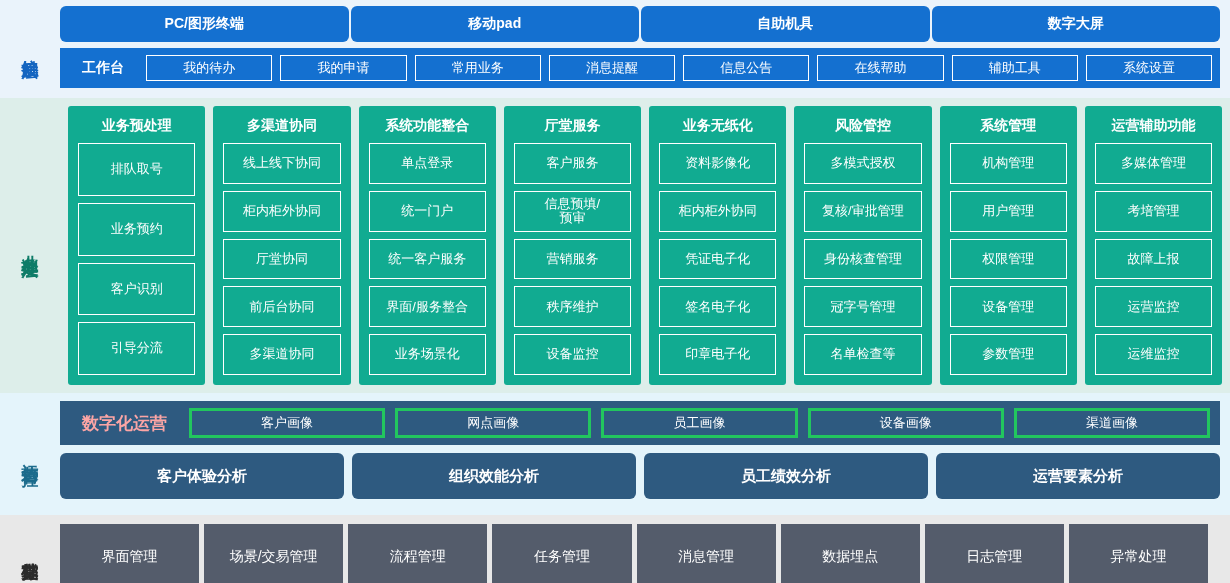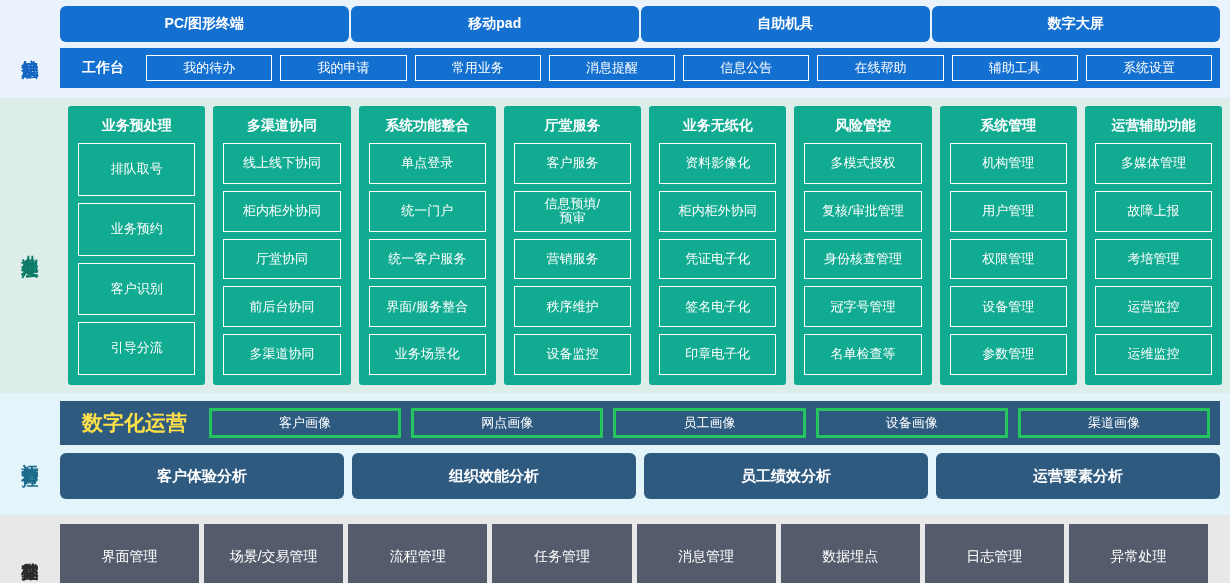--- a/index.html
+++ b/index.html
@@ -88,21 +88,21 @@
   .layer-ops { background: #e4f4fb; height: 122px; }
   .layer-ops .band-label { color: #1b6b8c; font-size: 17px; background: #e4f4fb; }
   .ops-body { padding: 8px 10px 8px 0; display: flex; flex-direction: column; gap: 8px; height: 122px; }
   .ops-row1 {
     background: #2e5a80;
     height: 44px;
     display: flex; align-items: center; gap: 10px;
     padding: 0 10px;
   }
   .ops-row1 .ops-title {
-    color: #fde047; font-size: 21px; font-weight: bold;
+    color: #fca5a5; font-size: 17px; font-weight: bold;
     flex: 0 0 auto; padding: 0 12px;
   }
   .ops-chip {
     flex: 1 1 0;
     height: 30px;
     border: 3px solid #22c55e;
     color: #ffffff;
     font-size: 13px;
     display: flex; align-items: center; justify-content: center;
   }
@@ -219,22 +219,22 @@
         <div class="biz-item">机构管理</div>
         <div class="biz-item">用户管理</div>
         <div class="biz-item">权限管理</div>
         <div class="biz-item">设备管理</div>
         <div class="biz-item">参数管理</div>
       </div>
 
       <div class="biz-col">
         <div class="biz-col-title">运营辅助功能</div>
         <div class="biz-item">多媒体管理</div>
+        <div class="biz-item">考培管理</div>
         <div class="biz-item">故障上报</div>
-        <div class="biz-item">考培管理</div>
         <div class="biz-item">运营监控</div>
         <div class="biz-item">运维监控</div>
       </div>
 
     </div>
   </section>
 
   <section class="band layer-ops">
     <div class="band-label">运营管控</div>
     <div class="band-body ops-body">

